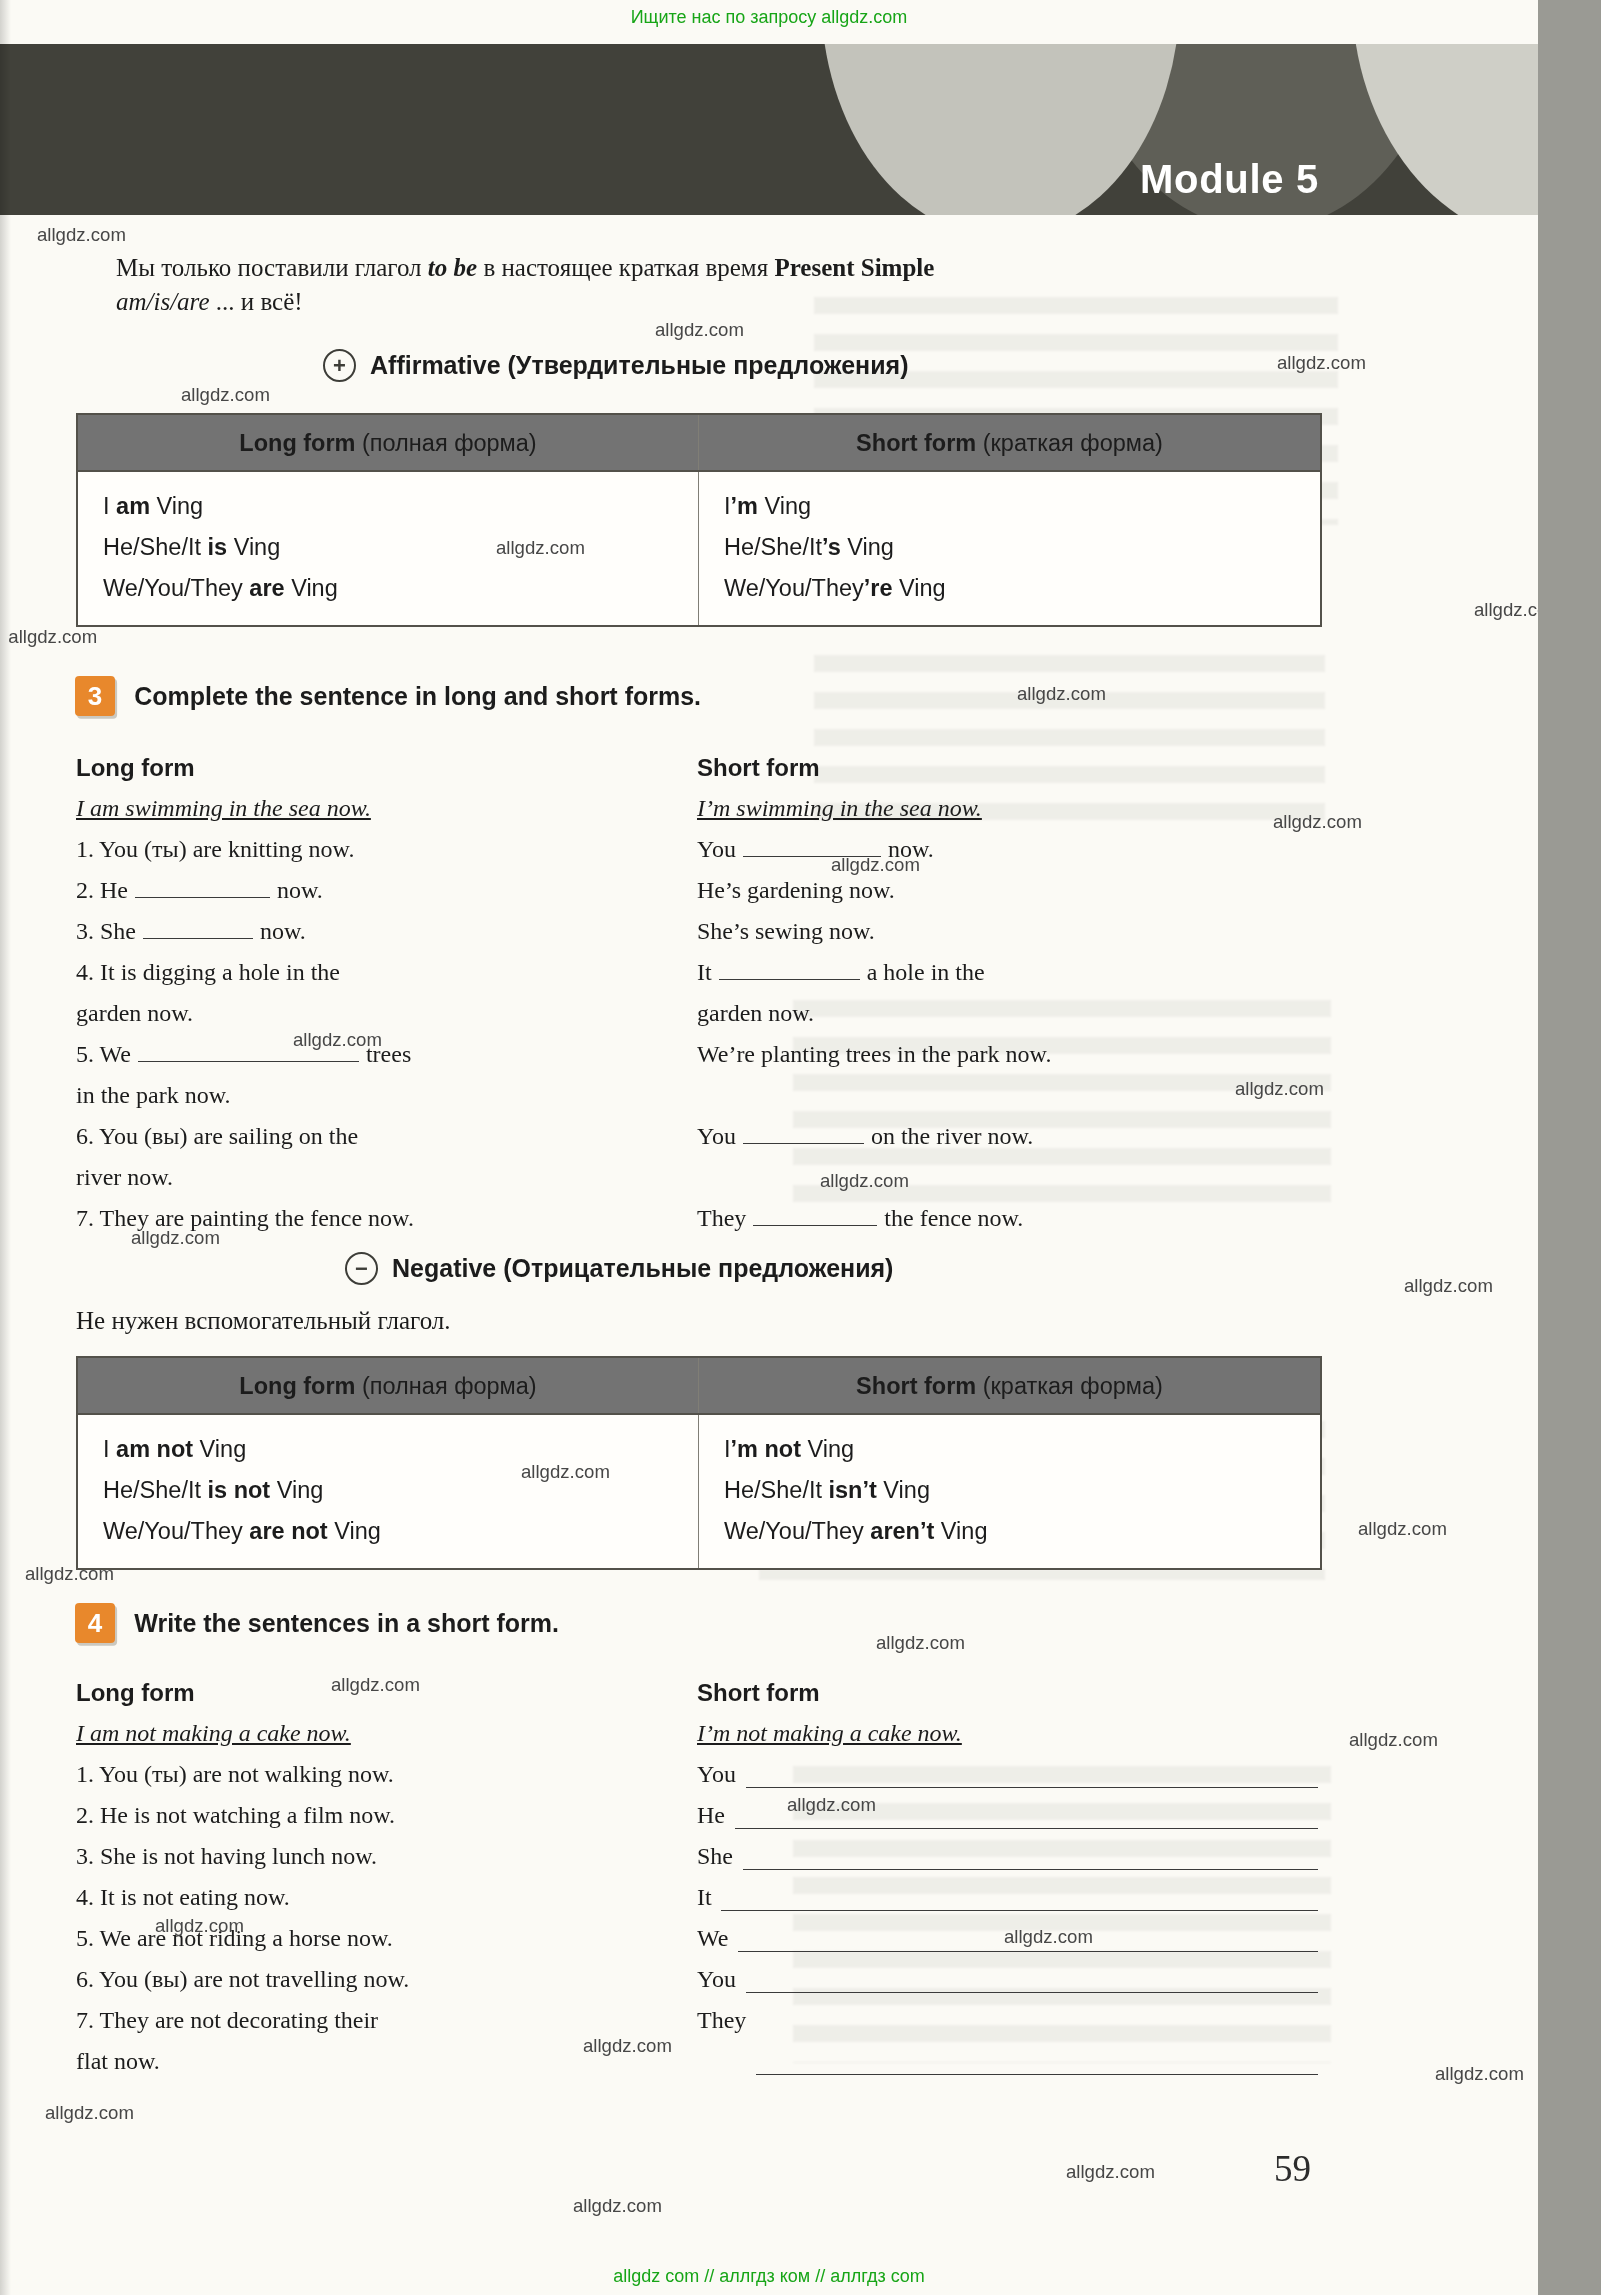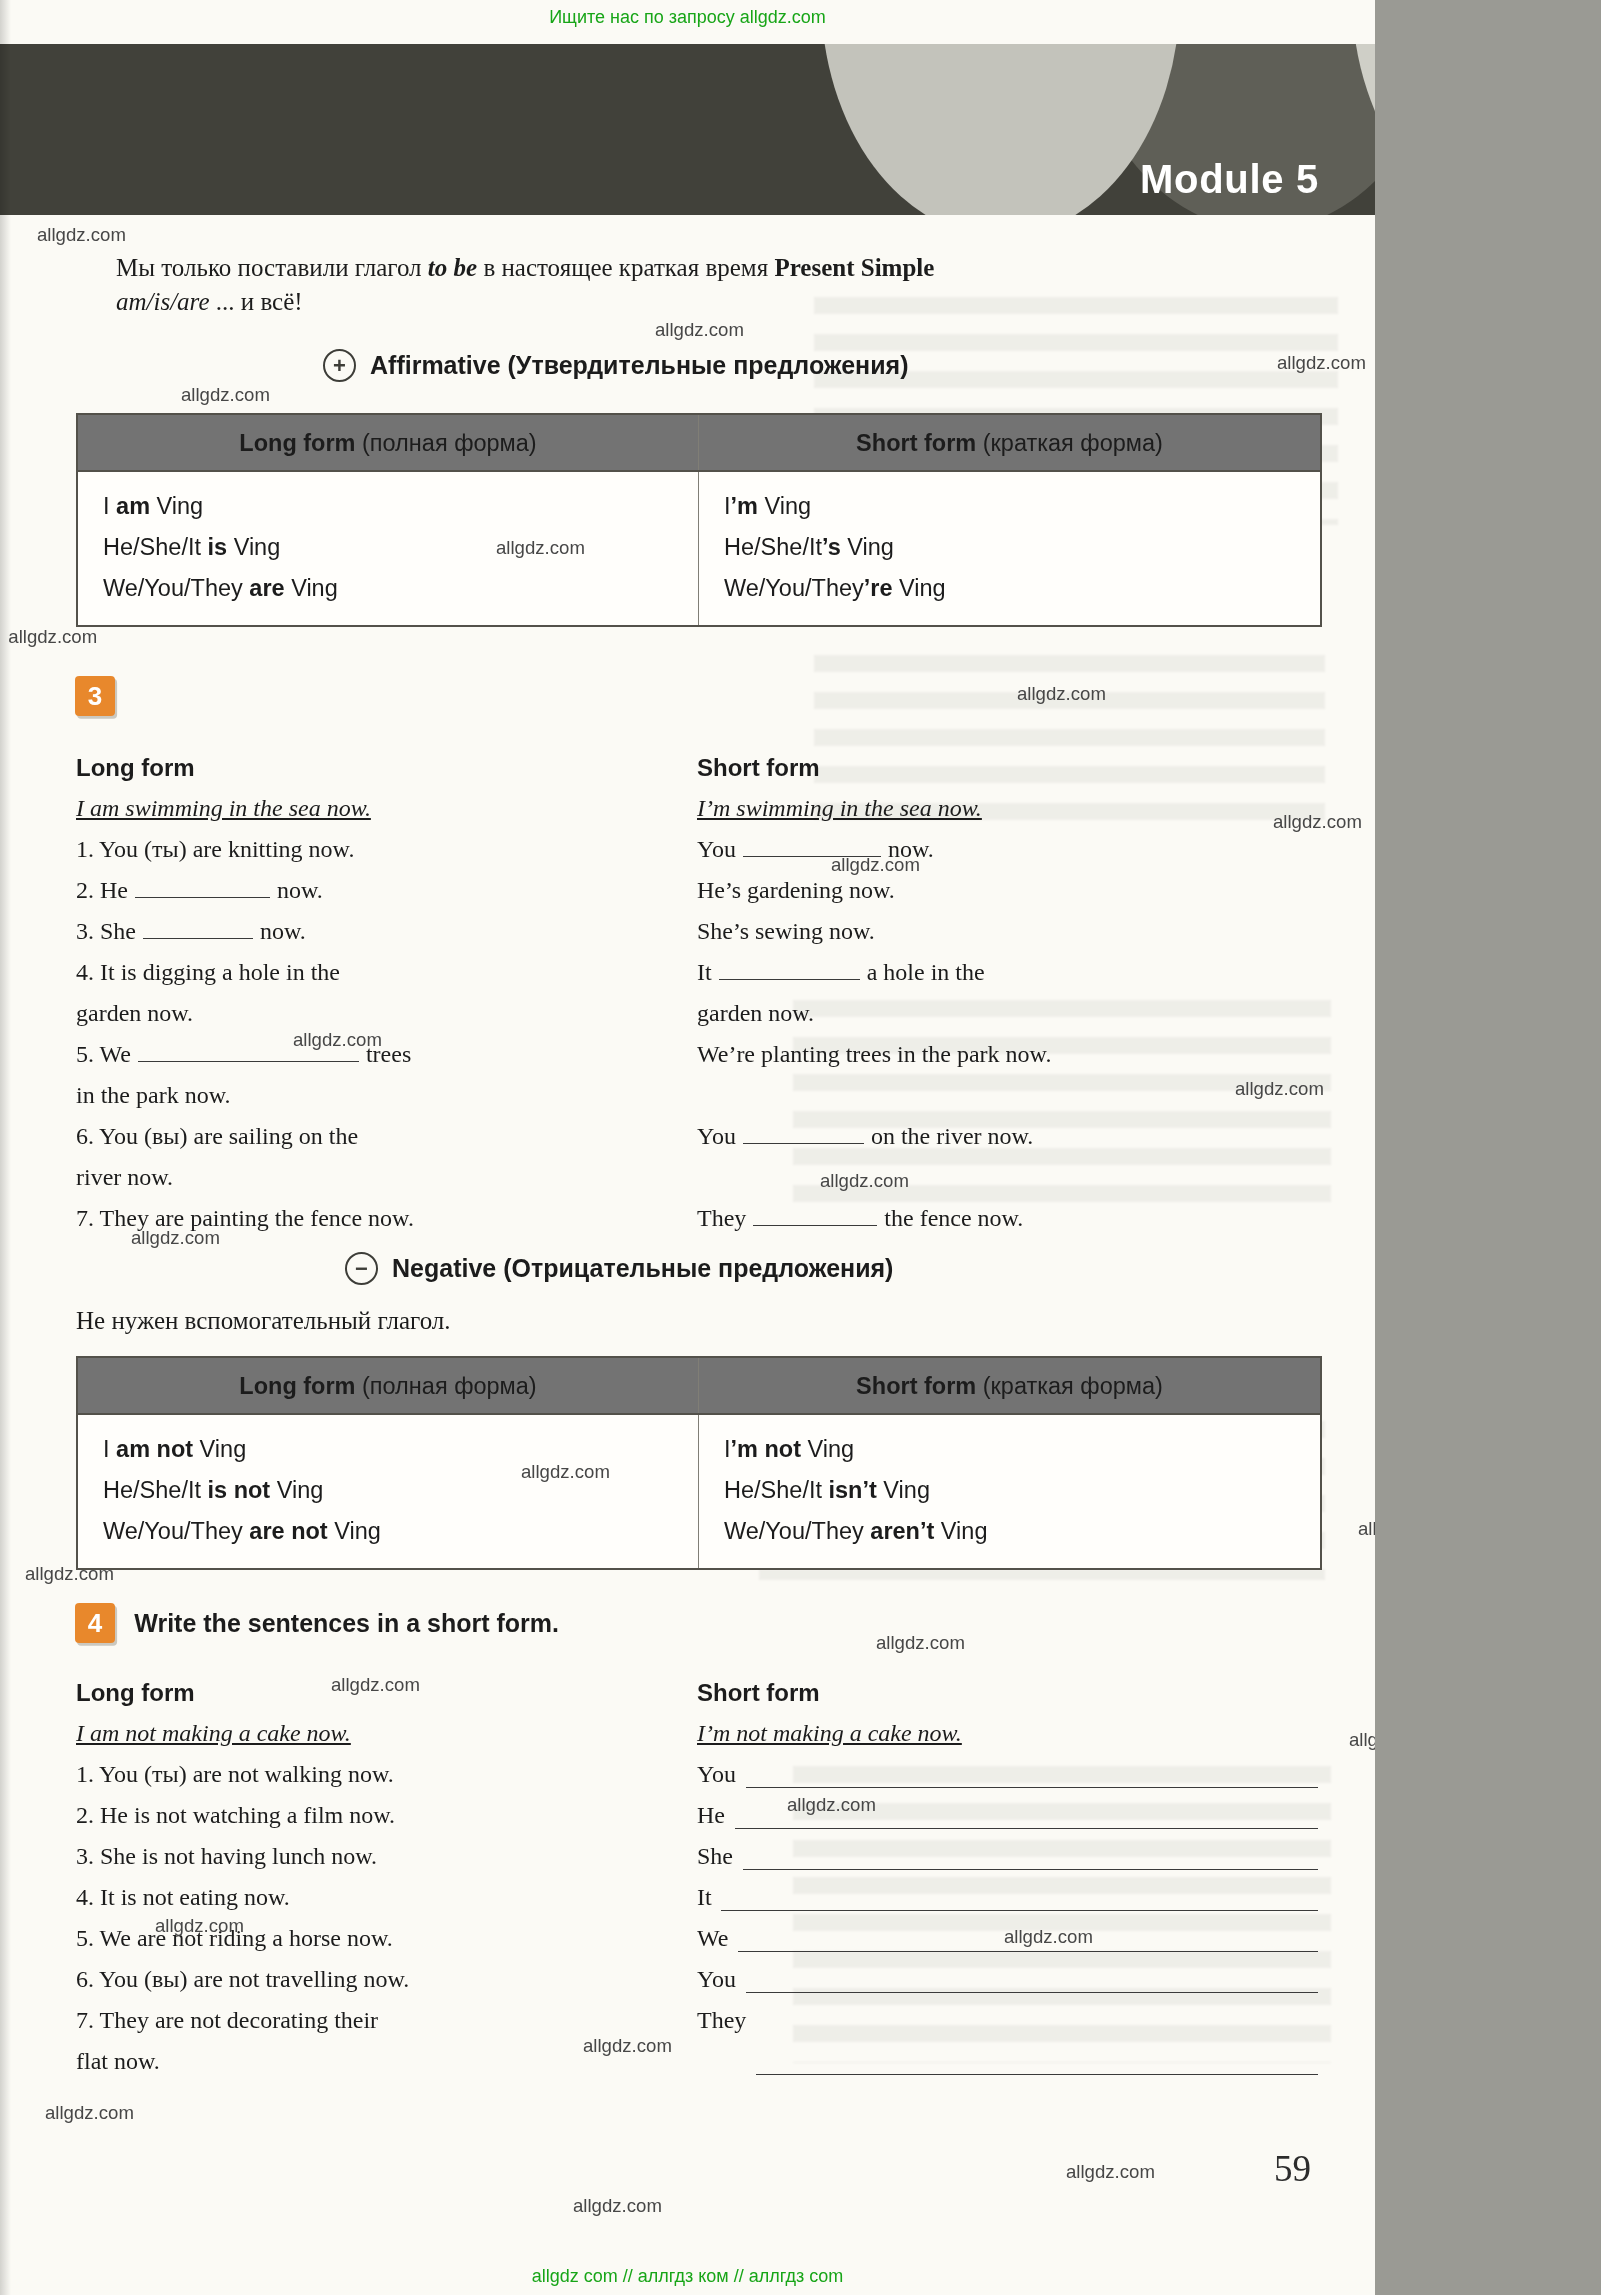--- a/index.html
+++ b/index.html
@@ -1,17 +1,17 @@
 <!DOCTYPE html>
 <html style="font-size:11px"><head>
 <meta charset="utf-8">
 <style>
   html,body{margin:0;padding:0;background:#9a9a94;}
-  .page{position:relative;width:1363px;height:2295px;background:#fbfaf5;overflow:hidden;
-        font-family:"Liberation Serif",serif;color:#1c1c1c;padding-left:12px;}
+  .page{position:relative;width:1538px;height:2295px;background:#fbfaf5;overflow:hidden;
+        font-family:"Liberation Serif",serif;color:#1c1c1c;}
   .spine{position:absolute;left:0;top:0;width:11px;height:100%;
          background:linear-gradient(to right,rgba(0,0,0,.16),rgba(0,0,0,0));z-index:4;}
 
   
   .top-banner{position:absolute;top:7px;left:0;width:100%;text-align:center;
               font:18px "Liberation Sans",sans-serif;color:#17a517;z-index:6;}
   .bottom-banner{position:absolute;top:2266px;left:0;width:100%;text-align:center;
               font:18px "Liberation Sans",sans-serif;color:#17a517;z-index:6;}
 
   
@@ -119,20 +119,21 @@
       <div class="col">
         <div><span>I</span><span class="b">’m</span><span> Ving</span></div>
         <div><span>He/She/It</span><span class="b">’s</span><span> Ving</span></div>
         <div><span>We/You/They</span><span class="b">’re</span><span> Ving</span></div>
       </div>
     </div>
   </div>
 
   <div class="ex-head" style="top:676px;">
     <div class="ex-num">3</div>
+    <div class="ex-title">Complete the sentence in long and short forms.</div>
   </div>
 
   <div class="ex-grid" style="top:747px;">
     <div class="colhead">Long form</div>
     <div class="colhead">Short form</div>
 
     <div class="ex-example">I am swimming in the sea now.</div>
     <div class="ex-example">I’m swimming in the sea now.</div>
 
     <div>1. You (ты) are knitting now.</div>

